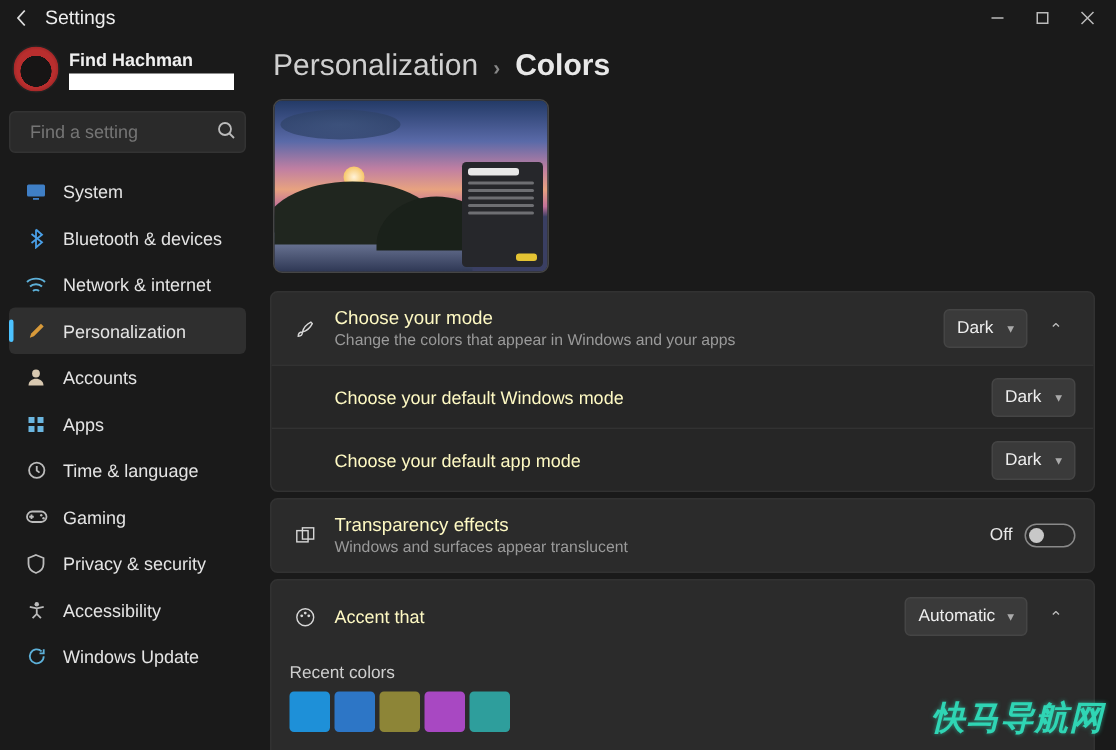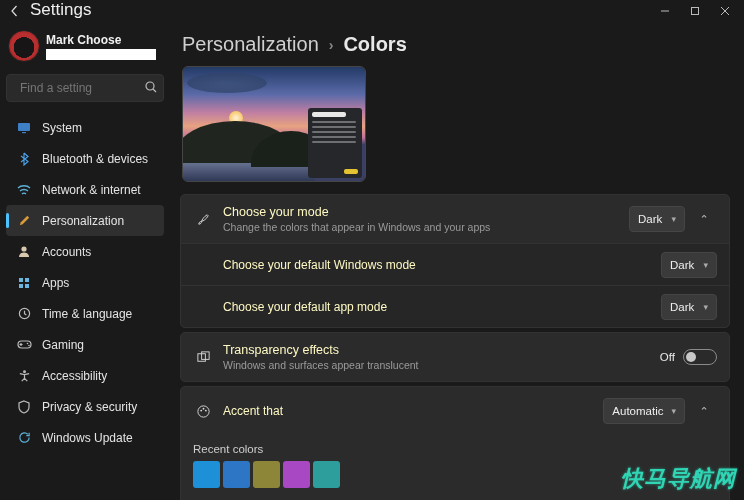--- a/index.html
+++ b/index.html
@@ -1,17 +1,17 @@
 <!DOCTYPE html>
 <html><head>
 <meta charset="utf-8">
 <style>
 *{margin:0;padding:0;box-sizing:border-box;font-family:"Segoe UI",Arial,sans-serif;-webkit-font-smoothing:antialiased}
 html,body{width:744px;height:500px;overflow:hidden;background:#1a1a1a;color:#e8e8e8}
-.titlebar{height:23px;display:flex;padding:0 4px;background:#1a1a1a;font-size:17px}
+.titlebar{height:23px;display:flex;align-items:center;padding:0 4px;background:#1a1a1a;font-size:13px}
 .titlebar .back{width:22px;height:22px;display:flex;align-items:center;justify-content:center;color:#ddd}
 .titlebar .title{margin-left:4px;color:#eee}
 .titlebar .spacer{flex:1}
 .titlebar .winbtn{width:30px;height:22px;display:flex;align-items:center;justify-content:center;color:#bbb}
 .shell{display:flex;height:calc(100% - 23px)}
 .sidebar{width:170px;padding:5px 6px 0 6px;display:flex;flex-direction:column;gap:0}
 .profile{display:flex;align-items:center;gap:6px;padding:2px 2px 8px 2px}
 .avatar{width:32px;height:32px;border-radius:50%;background:radial-gradient(circle at 50% 55%, #171515 46%, transparent 47%),radial-gradient(circle at 50% 50%, #b92e2e 60%, #6e1818 100%);border:1px solid #222}
 .profile-text{display:flex;flex-direction:column;gap:2px}
 .profile-name{font-size:12px;font-weight:600;color:#f0f0f0}
@@ -88,21 +88,21 @@
         <path d="M1 1l8 8M9 1l-8 8" stroke="#bbb" stroke-width="1"></path>
       </svg>
   </div>
 </div>
 
 <div class="shell">
   <div class="sidebar">
     <div class="profile">
       <div class="avatar"></div>
       <div class="profile-text">
-        <div class="profile-name">Mark Choose</div>
+        <div class="profile-name">Find Hachman</div>
         <div class="profile-email"></div>
       </div>
     </div>
     <div class="search">
       <input type="text" placeholder="Find a setting" style="">
       <span class="sicon">
         <svg width="14" height="14" viewBox="0 0 14 14">
             <circle cx="6" cy="6" r="4" fill="none" stroke="#bbb" stroke-width="1.2"></circle>
             <path d="M9 9l3 3" stroke="#bbb" stroke-width="1.2"></path>
           </svg>
@@ -177,34 +177,34 @@
               <rect x="1" y="2" width="13" height="7" rx="3.5" fill="none" stroke="#bcbcbc" stroke-width="1.2"></rect>
               <path d="M4 4v3M2.5 5.5h3" stroke="#bcbcbc" stroke-width="1.2"></path>
               <circle cx="10.5" cy="4.5" r=".8" fill="#bcbcbc"></circle>
               <circle cx="12" cy="6.5" r=".8" fill="#bcbcbc"></circle>
             </svg>
           </span>
           <span>Gaming</span>
         </div>
         <div class="nav-item">
           <span class="nicon">
+            <svg width="12" height="14" viewBox="0 0 12 14">
+              <path d="M6 1l5 2v4c0 3-2 5-5 6C3 12 1 10 1 7V3z" fill="none" stroke="#bcbcbc" stroke-width="1.2"></path>
+            </svg>
+          </span>
+          <span>Privacy &amp; security</span>
+        </div>
+        <div class="nav-item">
+          <span class="nicon">
             <svg width="13" height="13" viewBox="0 0 14 14">
               <circle cx="7" cy="3" r="1.6" fill="#bcbcbc"></circle>
               <path d="M2 5l5 1 5-1M7 6v4m-3 3l3-3 3 3" fill="none" stroke="#bcbcbc" stroke-width="1.3"></path>
             </svg>
           </span>
           <span>Accessibility</span>
-        </div>
-        <div class="nav-item">
-          <span class="nicon">
-            <svg width="12" height="14" viewBox="0 0 12 14">
-              <path d="M6 1l5 2v4c0 3-2 5-5 6C3 12 1 10 1 7V3z" fill="none" stroke="#bcbcbc" stroke-width="1.2"></path>
-            </svg>
-          </span>
-          <span>Privacy &amp; security</span>
         </div>
         <div class="nav-item">
           <span class="nicon">
             <svg width="13" height="13" viewBox="0 0 14 14">
               <path d="M12 7a5 5 0 1 1-1.5-3.5M12 2v3h-3" fill="none" stroke="#5db0d8" stroke-width="1.3"></path>
             </svg>
           </span>
           <span>Windows Update</span>
         </div>
       </div>

